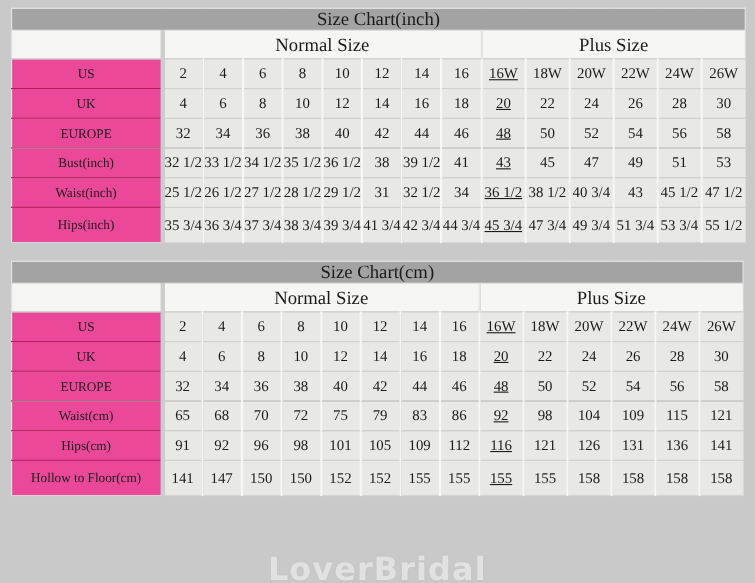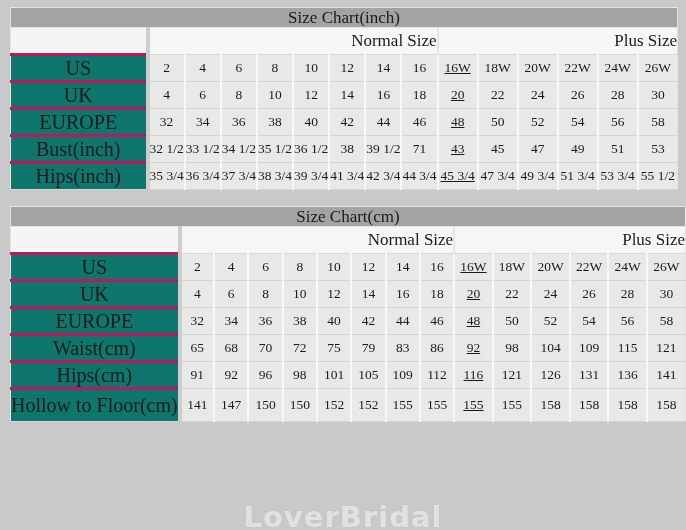--- a/index.html
+++ b/index.html
@@ -43,30 +43,29 @@
     font-size: 17px;
     height: 19px;
     line-height: 19px;
     border-bottom: 1px solid #e4e4e3;
   }
   tr.group-row th {
     background: #f6f6f5;
     font-size: 17px;
     height: 25px;
     border-bottom: 1px solid #d8d8d8;
-    text-align: right;
   }
   tr.group-row th.blank { background: #f5f5f4; }
   tr.group-row th.group-normal { border-left: 4px solid #cdcdcd; }
   tr.group-row th.group-plus   { border-left: 2px solid #e6e6e5; font-family: Liberation Serif, serif; }
 
   tbody th.rowlabel {
-    background: #0f766e;
-    font-size: 20px;
-    border-top: 3px solid #be185d;
+    background: #ec4899;
+    font-size: 12px;
+    border-top: 1px solid #be185d;
   }
   tbody td {
     background: #e8e8e6;
     font-size: 13.5px;
     border-top: 1px solid #d2d2d0;
     border-left: 2px solid #f7f7f6;
     height: 26px;
   }
   tbody td.plus-start { border-left: 2px solid #f7f7f6; text-decoration: underline; }
   tbody td:first-of-type { border-left: 4px solid #cdcdcd; }
@@ -175,27 +174,44 @@
         </tr>
         <tr>
           <th class="rowlabel">Bust(inch)</th>
           <td>32 1/2</td>
           <td>33 1/2</td>
           <td>34 1/2</td>
           <td>35 1/2</td>
           <td>36 1/2</td>
           <td>38</td>
           <td>39 1/2</td>
-          <td>71</td>
+          <td>41</td>
           <td class="plus-start">43</td>
           <td>45</td>
           <td>47</td>
           <td>49</td>
           <td>51</td>
           <td>53</td>
+        </tr>
+        <tr>
+          <th class="rowlabel">Waist(inch)</th>
+          <td>25 1/2</td>
+          <td>26 1/2</td>
+          <td>27 1/2</td>
+          <td>28 1/2</td>
+          <td>29 1/2</td>
+          <td>31</td>
+          <td>32 1/2</td>
+          <td>34</td>
+          <td class="plus-start">36 1/2</td>
+          <td>38 1/2</td>
+          <td>40 3/4</td>
+          <td>43</td>
+          <td>45 1/2</td>
+          <td>47 1/2</td>
         </tr>
         <tr>
           <th class="rowlabel">Hips(inch)</th>
           <td>35 3/4</td>
           <td>36 3/4</td>
           <td>37 3/4</td>
           <td>38 3/4</td>
           <td>39 3/4</td>
           <td>41 3/4</td>
           <td>42 3/4</td>

